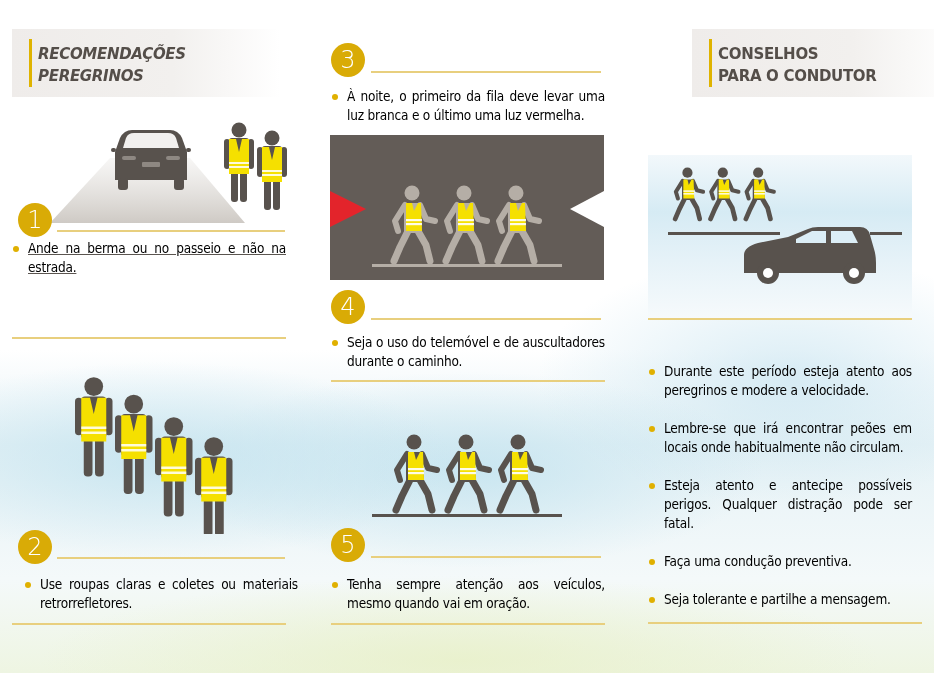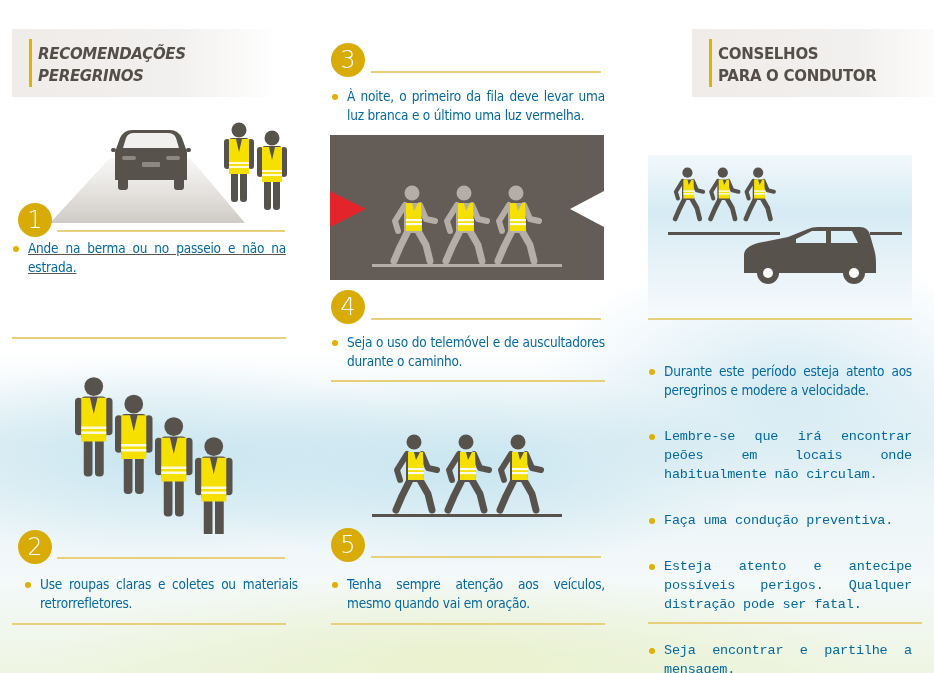--- a/index.html
+++ b/index.html
@@ -34,29 +34,29 @@
     background: #d9ab06; color: #fff; font-size: 24px; line-height: 34px;
     text-align: center; font-family: "DejaVu Sans", sans-serif; font-weight: 300;
   }
   .rule { position: absolute; height: 2px; background: #ecd9a0; }
   .rule.gold { background: #e8cf7e; }
 
   
   .bullets { position: absolute; list-style: none; }
   .bullets li {
     position: relative; padding-left: 16px; font-size: 13.5px; line-height: 19px;
-    color: #0369a1; text-align: justify; font-family: "DejaVu Sans Condensed", "DejaVu Sans", sans-serif;
+    color: #000000; text-align: justify; font-family: "DejaVu Sans Condensed", "DejaVu Sans", sans-serif;
     letter-spacing: -0.2px;
   }
   .bullets li::before {
     content: ""; position: absolute; left: 1px; top: 7px; width: 6px; height: 6px;
     border-radius: 50%; background: #e0b000;
   }
   .bullets li + li { margin-top: 18px; }
-  .bullets.compact li + li { margin-top: 27px; font-family: Liberation Mono, monospace; }
+  .bullets.compact li + li { margin-top: 19px; }
 
   .illus { position: absolute; }
   svg { display: block; }
 </style>
 </head>
 <body>
 
 <svg width="0" height="0" style="position:absolute">
   <defs>
 
@@ -218,18 +218,18 @@
         <circle cx="206" cy="118" r="11" fill="#58524d"></circle>
         <circle cx="206" cy="118" r="5" fill="#ffffff"></circle>
       </g>
     </svg>
   </div>
   <div class="rule gold" style="left:648px; top:318px; width:264px;"></div>
 
   <ul class="bullets compact" style="left:648px; top:362px; width:264px;">
     <li>Durante este período esteja atento aos peregrinos e modere a velocidade.</li>
     <li>Lembre-se que irá encontrar peões em locais onde habitualmente não circulam.</li>
+    <li>Esteja atento e antecipe possíveis perigos. Qualquer distração pode ser fatal.</li>
     <li>Faça uma condução preventiva.</li>
-    <li>Esteja atento e antecipe possíveis perigos. Qualquer distração pode ser fatal.</li>
-    <li>Seja encontrar e partilhe a mensagem.</li>
+    <li>Seja tolerante e partilhe a mensagem.</li>
   </ul>
   <div class="rule gold" style="left:648px; top:622px; width:274px;"></div>
 </section>
 
 </body></html>

